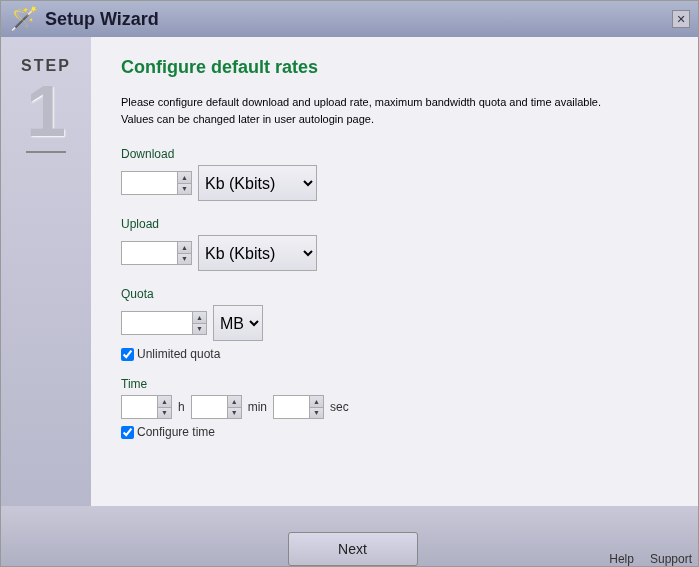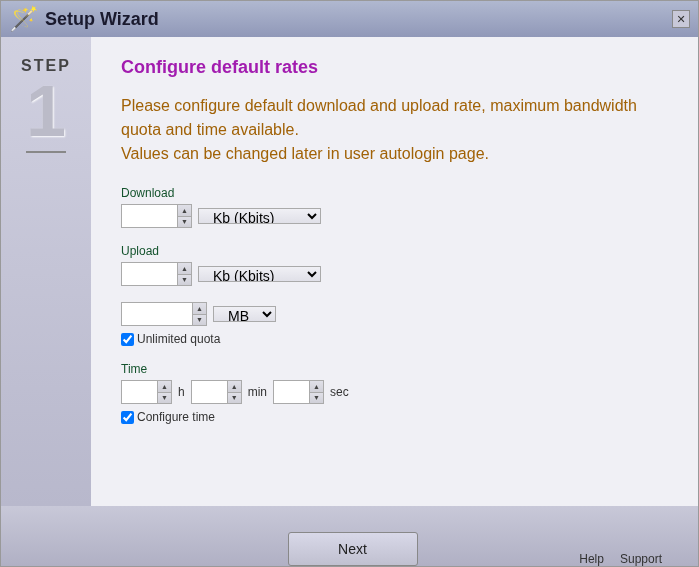--- a/index.html
+++ b/index.html
@@ -94,27 +94,27 @@
     
     .main-panel {
       flex: 1;
       padding: 20px 30px;
       background: #f0f0f5;
     }
 
     .page-title {
       font-size: 18px;
       font-weight: bold;
-      color: #a21caf;
+      color: #15803d;
       margin-bottom: 16px;
     }
 
     .description {
-      font-size: 16px;
-      color: #a16207;
+      font-size: 11px;
+      color: #000000;
       line-height: 1.5;
       margin-bottom: 20px;
       margin-top: 12px;
     }
 
     
     .field-group {
       margin-bottom: 16px;
     }
     .field-label {
@@ -168,25 +168,25 @@
       display: flex;
       align-items: center;
       justify-content: center;
       padding: 0;
     }
     .spinner-btn:first-child {
       border-bottom: 1px solid #aaa;
     }
 
     select.unit-select {
-      height: 16px;
-      font-size: 14px;
+      height: 36px;
+      font-size: 16px;
       border: 1px solid #aaa;
       background: linear-gradient(to bottom, #f0f0f5, #e0e0e8);
-      padding: 0 10px;
+      padding: 0 2px;
       cursor: pointer;
     }
 
     .checkbox-row {
       display: flex;
       align-items: center;
       gap: 3px;
       margin-top: 6px;
     }
     .checkbox-row input[type="checkbox"] {
@@ -226,21 +226,21 @@
       border: 1px solid #888;
       border-radius: 3px;
       cursor: pointer;
       font-size: 14px;
       color: #222;
       font-weight: normal;
     }
 
     .bottom-links {
       position: absolute;
-      right: 36px;
+      right: 6px;
       display: flex;
       gap: 16px;
     }
     .bottom-link {
       font-size: 12px;
       color: #333;
       cursor: pointer;
       text-decoration: none;
     }
   </style>
@@ -301,20 +301,21 @@
           <select class="unit-select">
             <option>Kb (Kbits)</option>
             <option>Mb (Mbits)</option>
             <option>KB (KBytes)</option>
             <option>MB (MBytes)</option>
           </select>
         </div>
       </div>
 
       <div class="field-group">
+        <span class="field-label">Quota</span>
         <div class="field-row">
           <div class="spinner-input">
             <input type="text" class="wide" style="">
             <div class="spinner-buttons">
               <button class="spinner-btn">▲</button>
               <button class="spinner-btn">▼</button>
             </div>
           </div>
           <select class="unit-select">
             <option>MB</option>

